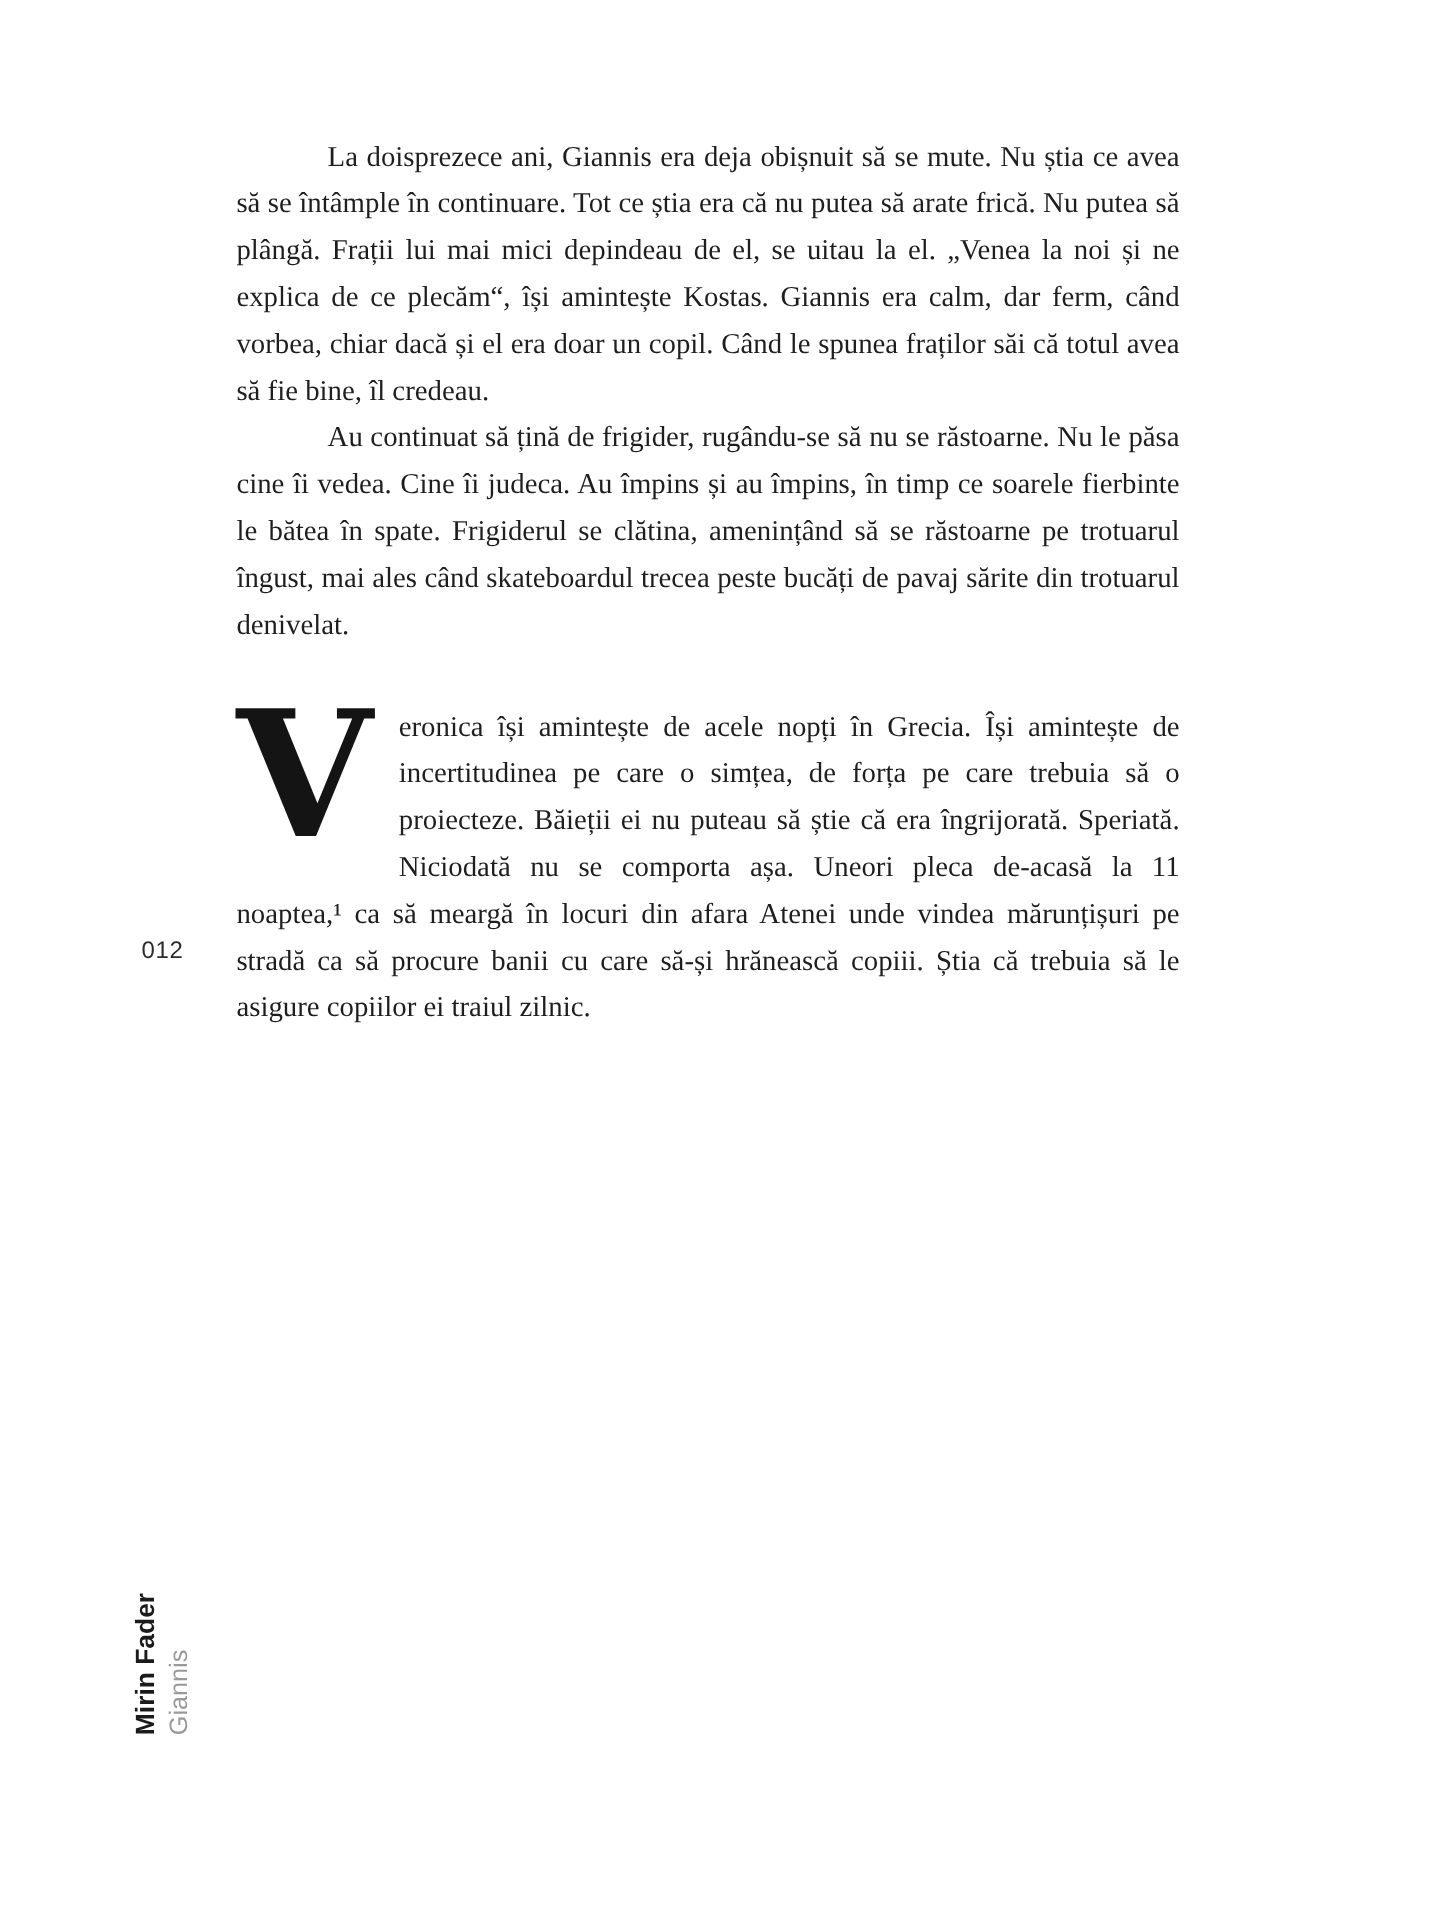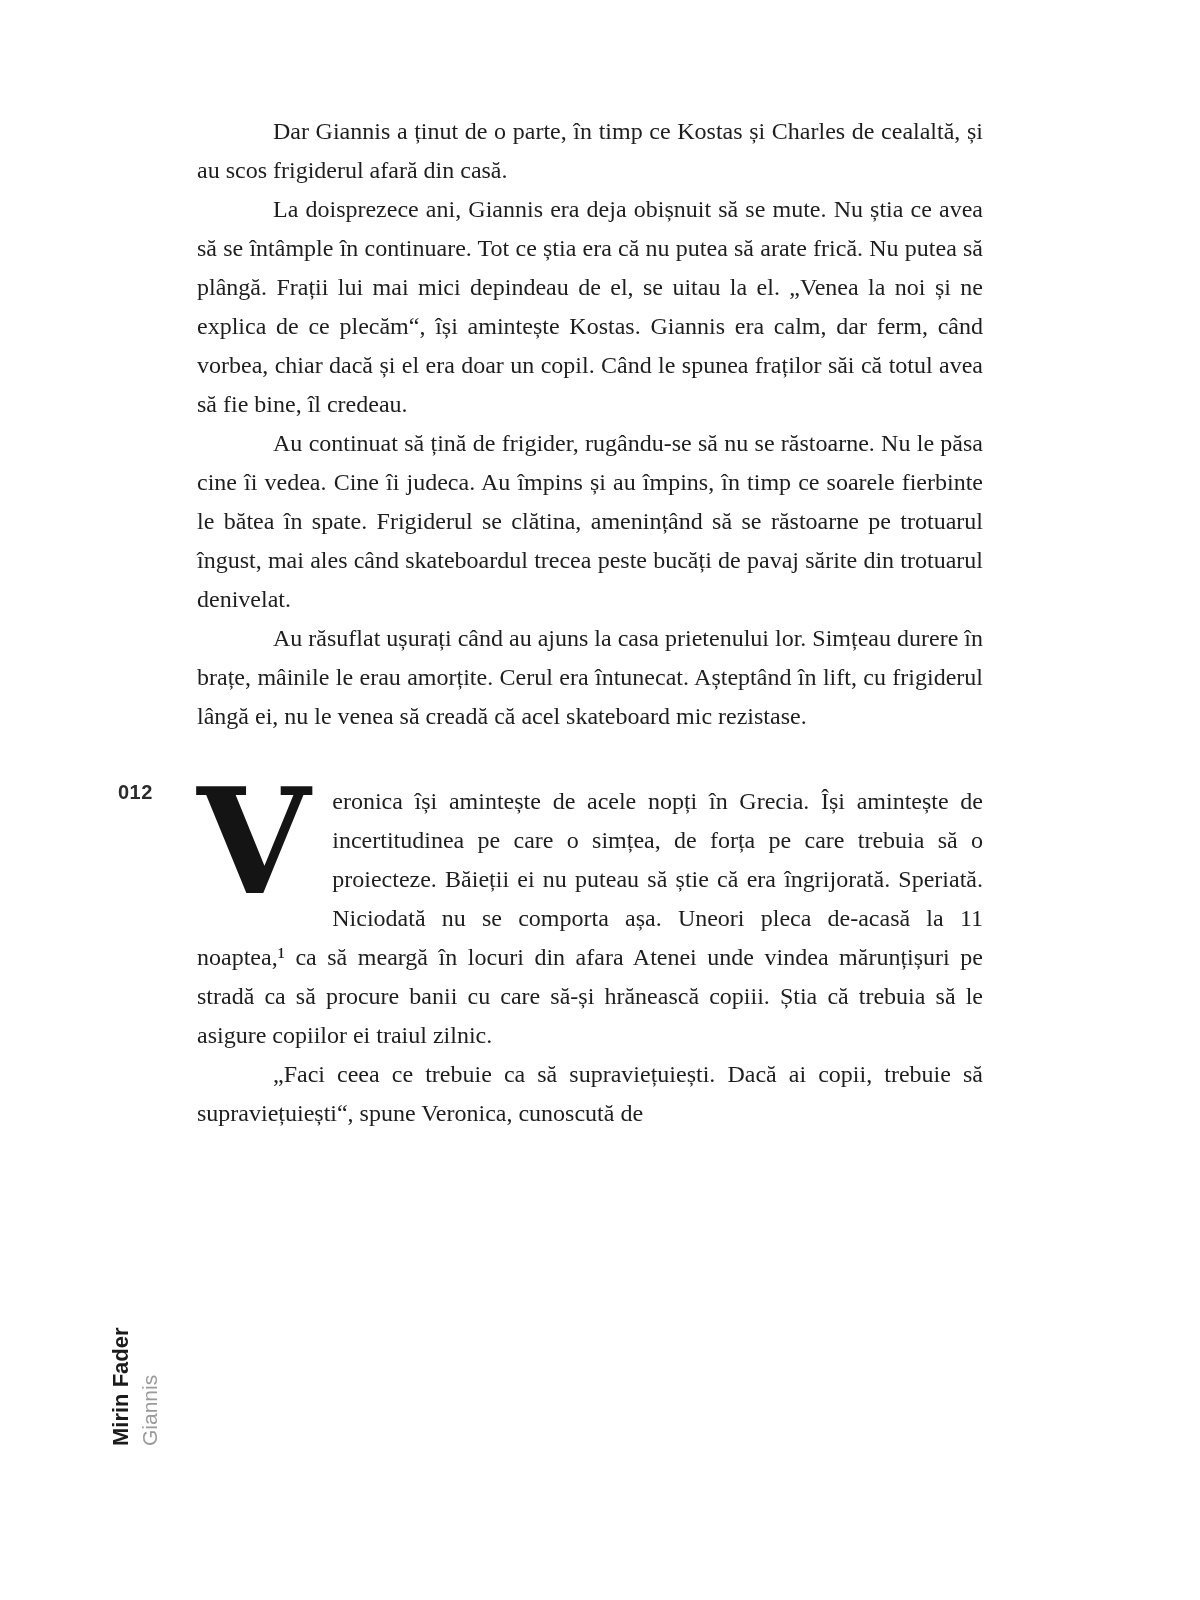--- a/index.html
+++ b/index.html
@@ -33,21 +33,21 @@
     line-height: 104px;
     height: 112px;
     margin: 8px 22px 0 0;
     color: #141414;
   }
   .page-number {
     position: absolute;
     left: 118px;
     top: 781px;
     font-family: "Liberation Sans", sans-serif;
-    font-weight: 700;
+    font-weight: 400;
     font-size: 20px;
     color: #2b2b2b;
     letter-spacing: 0.5px;
   }
   .spine {
     position: absolute;
     left: 107px;
     top: 1446px;
     transform-origin: 0 0;
     transform: rotate(-90deg);
@@ -73,26 +73,23 @@
 <div class="page">
 
   <div class="page-number">012</div>
 
   <div class="spine">
     <div class="spine-author">Mirin Fader</div>
     <div class="spine-title">Giannis</div>
   </div>
 
   <div class="text-block">
-    <p class="para indent">Dar Giannis a ținut de o parte, în timp ce Kostas și Charles de cealaltă, și au scos frigiderul afară din casă.</p>
     <p class="para indent">La doisprezece ani, Giannis era deja obișnuit să se mute. Nu știa ce avea să se întâmple în continuare. Tot ce știa era că nu putea să arate frică. Nu putea să plângă. Frații lui mai mici depindeau de el, se uitau la el. „Venea la noi și ne explica de ce plecăm“, își amintește Kostas. Giannis era calm, dar ferm, când vorbea, chiar dacă și el era doar un copil. Când le spunea fraților săi că totul avea să fie bine, îl credeau.</p>
     <p class="para indent">Au continuat să țină de frigider, rugându-se să nu se răstoarne. Nu le păsa cine îi vedea. Cine îi judeca. Au împins și au împins, în timp ce soarele fierbinte le bătea în spate. Frigiderul se clătina, amenințând să se răstoarne pe trotuarul îngust, mai ales când skateboardul trecea peste bucăți de pavaj sărite din trotuarul denivelat.</p>
-    <p class="para indent">Au răsuflat ușurați când au ajuns la casa prietenului lor. Simțeau durere în brațe, mâinile le erau amorțite. Cerul era întunecat. Așteptând în lift, cu frigiderul lângă ei, nu le venea să creadă că acel skateboard mic rezistase.</p>
 
     <div class="section2">
       <p class="para">
         <span class="dropcap">V</span><span>eronica își amintește de acele nopți în Grecia. Își amintește de incertitudinea pe care o simțea, de forța pe care trebuia să o proiecteze. Băieții ei nu puteau să știe că era îngrijorată. Speriată. Niciodată nu se comporta așa. Uneori pleca de-acasă la 11 noaptea,¹ ca să meargă în locuri din afara Atenei unde vindea mărunțișuri pe stradă ca să procure banii cu care să-și hrănească copiii. Știa că trebuia să le asigure copiilor ei traiul zilnic.</span>
       </p>
-      <p class="para indent">„Faci ceea ce trebuie ca să supraviețuiești. Dacă ai copii, trebuie să supraviețuiești“, spune Veronica, cunoscută de</p>
     </div>
   </div>
 
 </div>
 
 </body></html>

